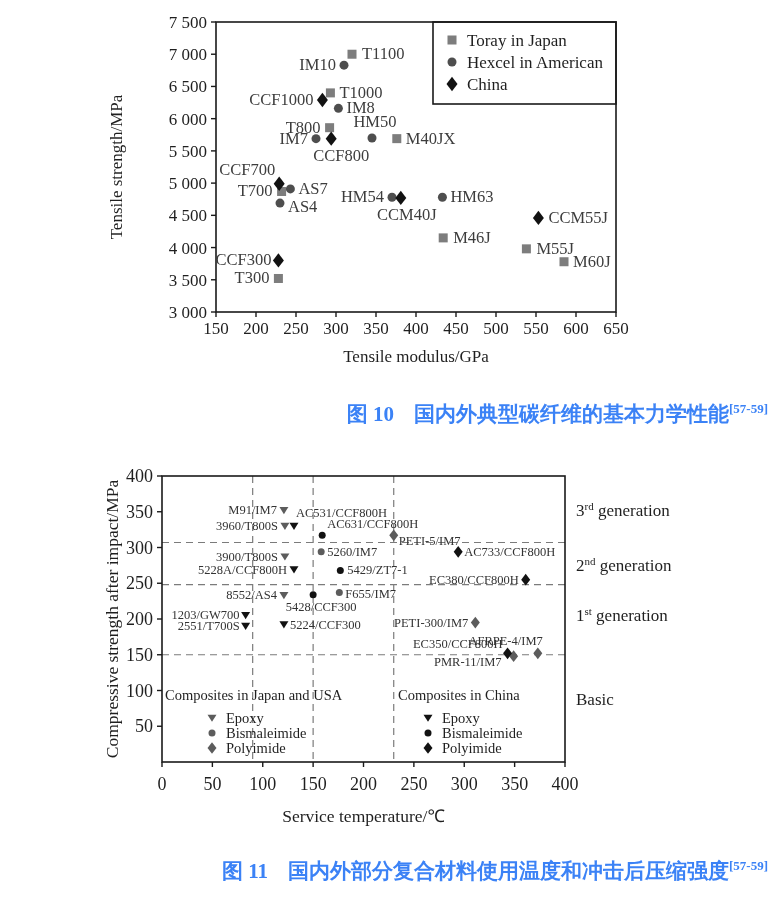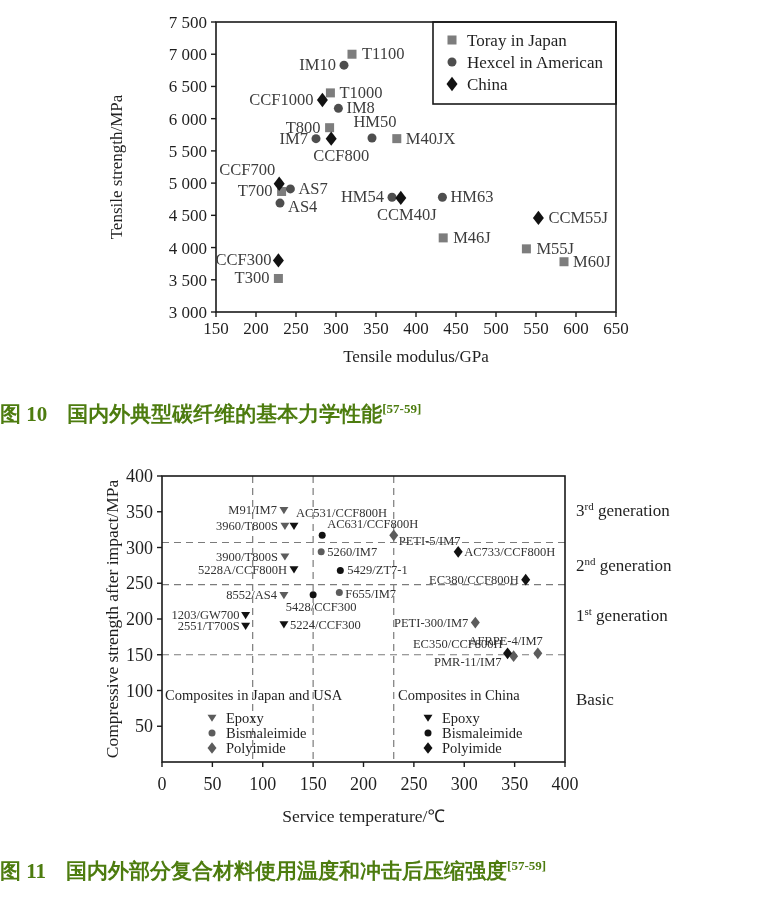--- a/index.html
+++ b/index.html
@@ -13,22 +13,22 @@
   text{font-family:"Liberation Serif",serif;fill:#1f1f1f;}
   .f1 .ticklabel{font-size:17px;}
   .f1 .pointlabel{font-size:16.5px;fill:#3d3d3d;}
   .f1 .axistitle{font-size:17px;}
   .f1 .legendtext{font-size:17px;}
   .f2 .ticklabel{font-size:18px;}
   .f2 .pointlabel{font-size:12.5px;fill:#333;}
   .f2 .axistitle{font-size:17.5px;}
   .f2 .legendtext{font-size:14.5px;}
   .f2 .annotation{font-size:17px;}
-  .caption{position:absolute;left:0;width:768px;text-align:left;
-    font-family:"Liberation Serif",serif;font-weight:bold;font-size:21px;color:#4d7c0f;}
+  .caption{position:absolute;left:0;width:768px;text-align:right;
+    font-family:"Liberation Serif",serif;font-weight:bold;font-size:21px;color:#3b82f6;}
   .caption .fig{margin-right:20px;}
   .caption sup{font-size:13px;}
   #cap1{top:400px;}
   #cap2{top:857px;}
 </style>
 </head>
 <body>
 
 <svg class="f1" width="768" height="400" viewBox="0 0 768 400">
     <rect x="216" y="22" width="400" height="290" class="frame"></rect>

